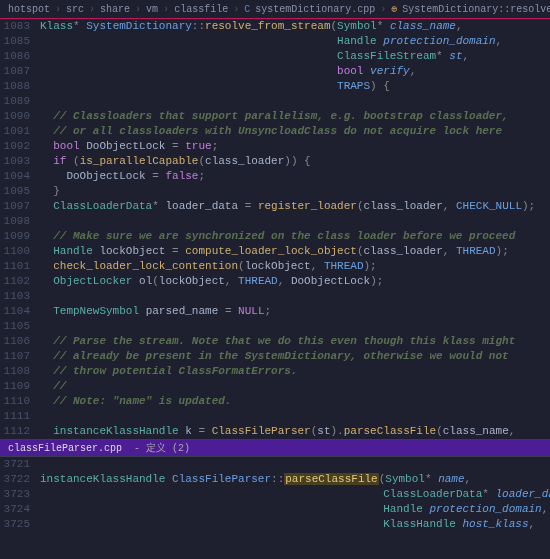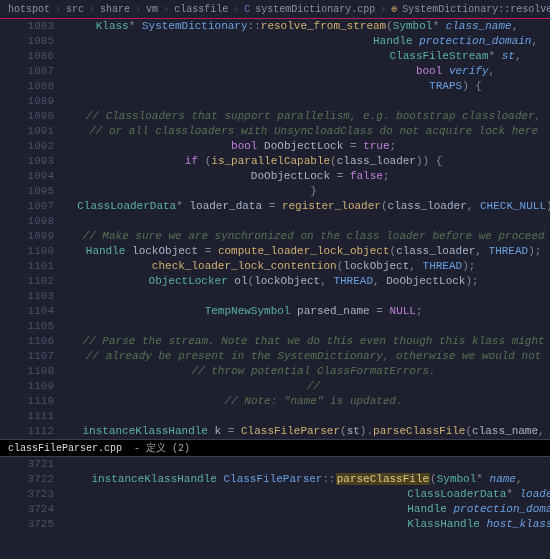--- a/index.html
+++ b/index.html
@@ -22,43 +22,41 @@
   color: #8890a8;
   border-bottom: 1px solid #be185d;
   white-space: nowrap;
   overflow: hidden;
 }
 .breadcrumb .sep { color: #555; }
 .breadcrumb .symbol { color: #c8a060; }
 .breadcrumb .file-icon { color: #6080c0; }
 .editor-pane {
   background: #1e2030;
-  padding-left: 24px;
 }
 .editor-line {
   display: flex;
   height: 15px;
   line-height: 15px;
   white-space: pre;
 }
 .gutter {
   width: 40px;
   text-align: right;
   padding-right: 10px;
   color: #4a5068;
   flex-shrink: 0;
   user-select: none;
 }
 .line-content {
   flex: 1;
   overflow: hidden;
-  text-align: center;
 }
 .tab-bar {
-  background: #000000;
+  background: #4c1d95;
   display: flex;
   align-items: center;
   padding: 2px 8px;
   font-size: 10px;
   color: #aaa;
   height: 18px;
   border-top: 1px solid #3a3d50;
   border-bottom: 1px solid #3a3d50;
 }
 .tab-name {
@@ -74,21 +72,21 @@
   color: #e0c880;
   padding: 0 1px;
 }
 
 .kw { color: #c080d8; }
 .type { color: #5ab0a8; }
 .cls { color: #6aa0e0; }
 .func { color: #d0b070; }
 .bool { color: #c080d8; }
 .null { color: #c080d8; }
-.comment { color: #5a7050; font-style: italic; }
+.comment { color: #5a7050; font-style: italic; font-weight: bold; }
 .var { color: #a8b2c8; }
 .punct { color: #888; }
 .param { color: #6aa0e0; font-style: italic; }
 .macro { color: #6aa0e0; }
 </style>
 </head>
 <body>
 
 <div class="breadcrumb">
   <span>hotspot</span>

